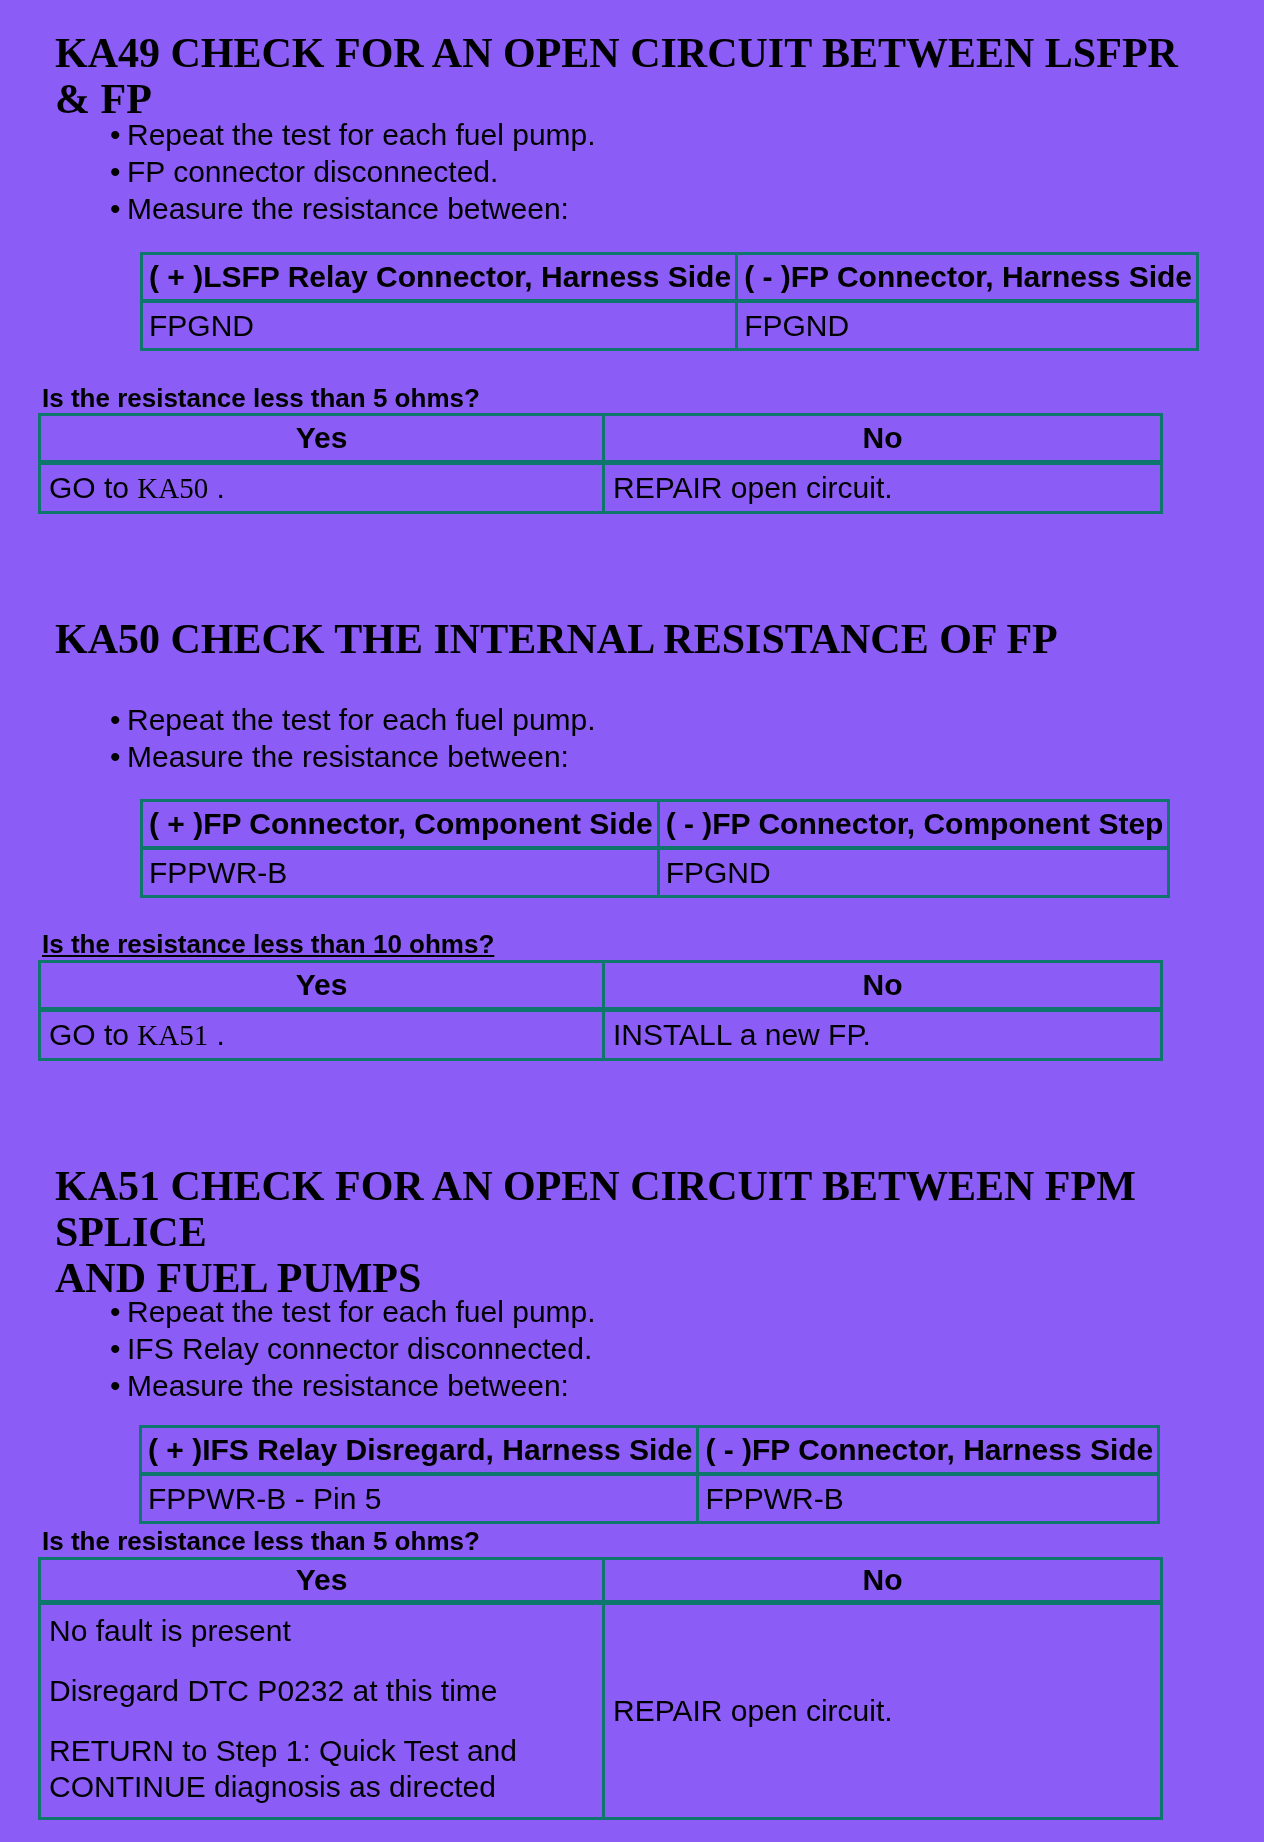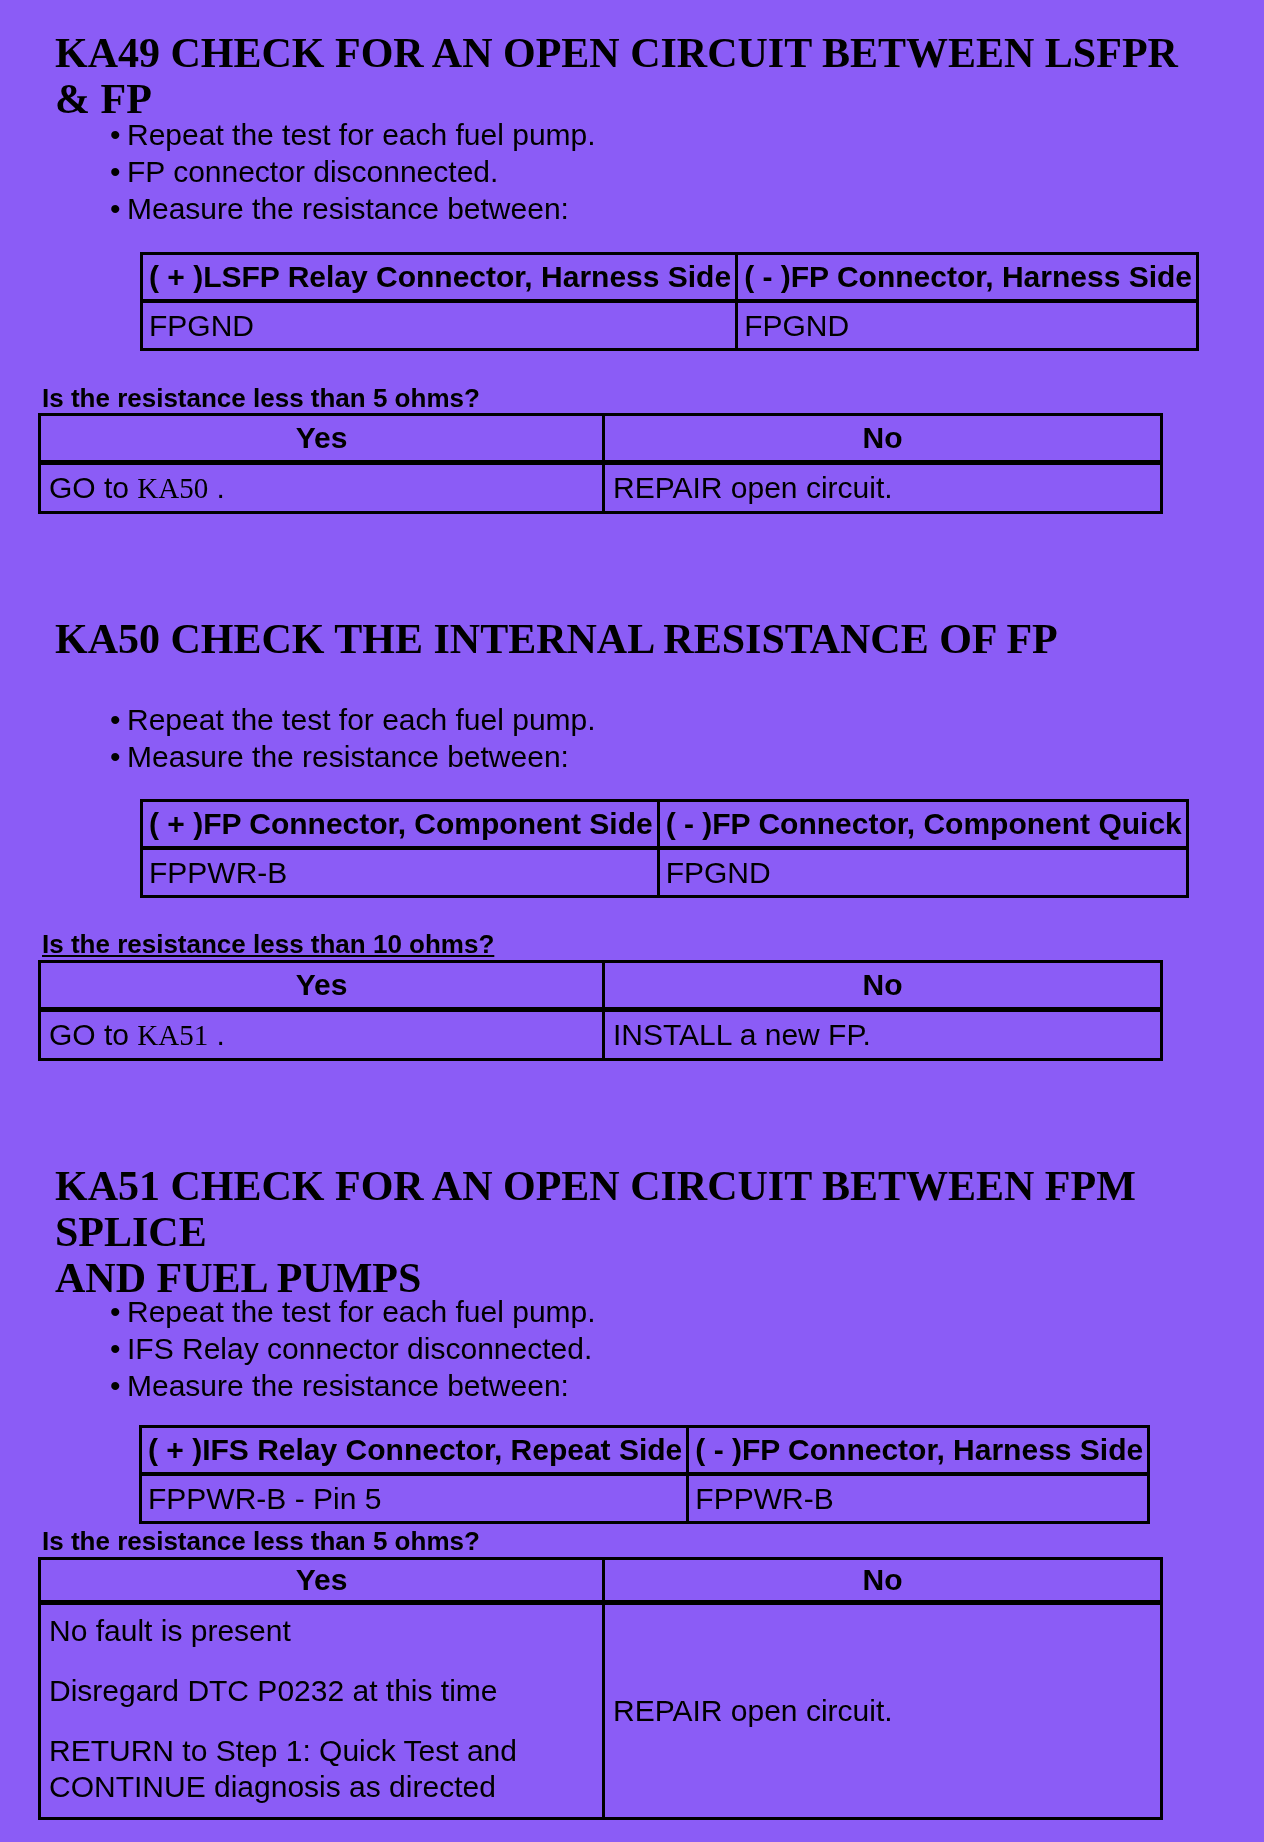--- a/index.html
+++ b/index.html
@@ -39,21 +39,21 @@
     font-weight:bold;
     white-space:nowrap;
   }
   table{border-collapse:collapse;table-layout:fixed;}
   .mtable, .dtable{
     position:absolute;
     font-size:30px;
     border:3px solid #000;
   }
   .mtable th, .mtable td, .dtable th, .dtable td{
-    border:3px solid #000000;
+    border:3px solid #0f766e;
     overflow:hidden;
     white-space:nowrap;
   }
   .mtable th{
     font-weight:bold;
     text-align:left;
     padding:0 4px 0 6px;
     height:44px;
     border-bottom-width:4px;
   }
@@ -162,21 +162,21 @@
   </ul>
 
   <table class="mtable" style="left:140px;top:799px;">
     <colgroup>
         <col style="width:498px;">
         <col style="width:488px;">
       </colgroup>
     <tbody>
         <tr>
       <th>( + )FP Connector, Component Side</th>
-      <th>( - )FP Connector, Component Quick</th>
+      <th>( - )FP Connector, Component Step</th>
     </tr>
     <tr>
       <td>FPPWR-B</td>
       <td>FPGND</td>
     </tr>
   </tbody>
     </table>
 
   <div class="abs question" style="left:42px;top:929px;text-decoration:underline;">Is the resistance less than 10 ohms?</div>
 
@@ -215,21 +215,21 @@
       </li>
   </ul>
 
   <table class="mtable" style="left:139px;top:1425px;">
     <colgroup>
         <col style="width:544px;">
         <col style="width:439px;">
       </colgroup>
     <tbody>
         <tr>
-      <th>( + )IFS Relay Connector, Repeat Side</th>
+      <th>( + )IFS Relay Disregard, Harness Side</th>
       <th>( - )FP Connector, Harness Side</th>
     </tr>
     <tr>
       <td>FPPWR-B - Pin 5</td>
       <td>FPPWR-B</td>
     </tr>
   </tbody>
     </table>
 
   <div class="abs question" style="left:42px;top:1526px;">Is the resistance less than 5 ohms?</div>

